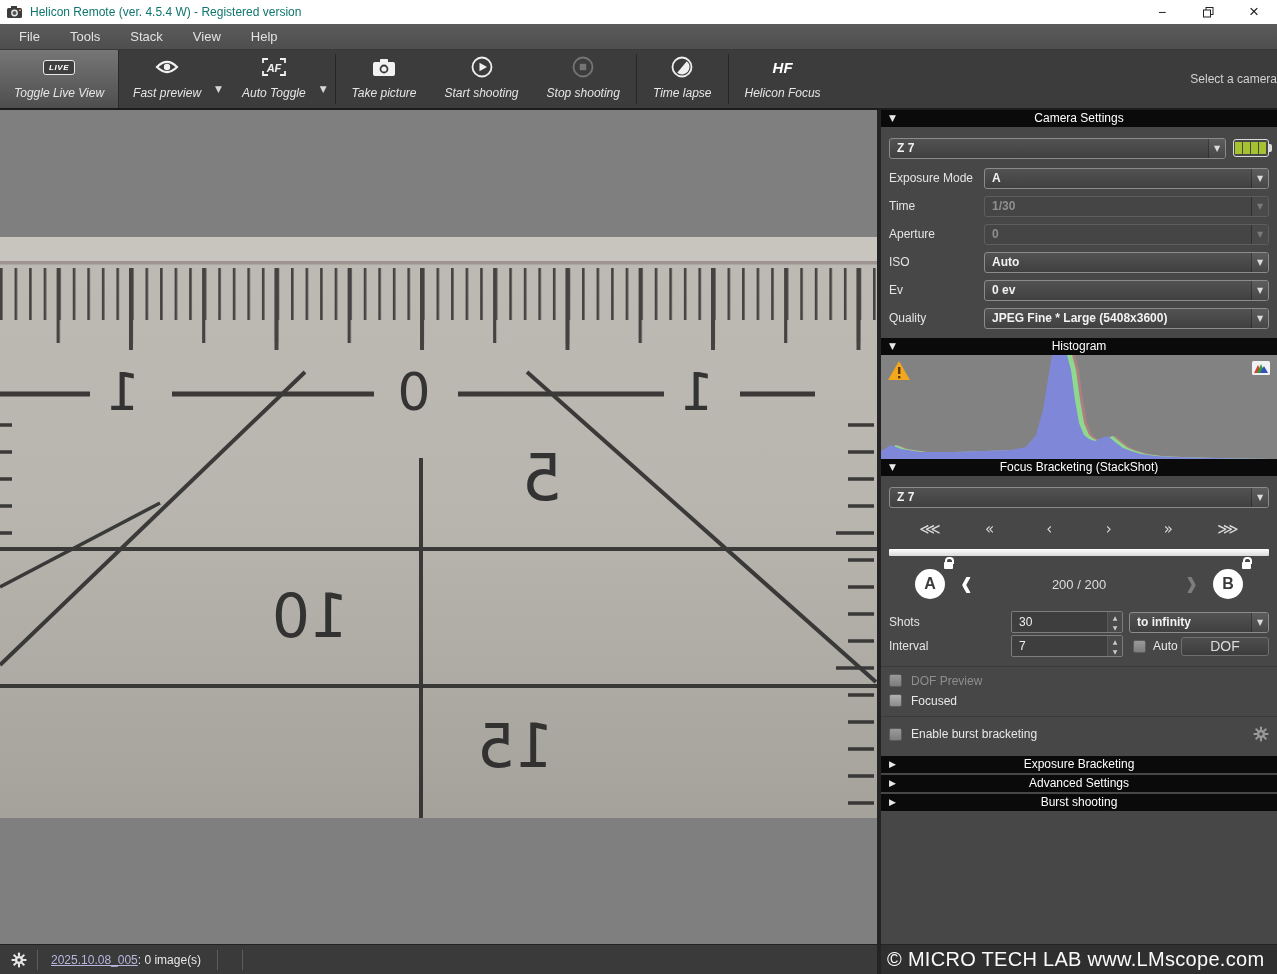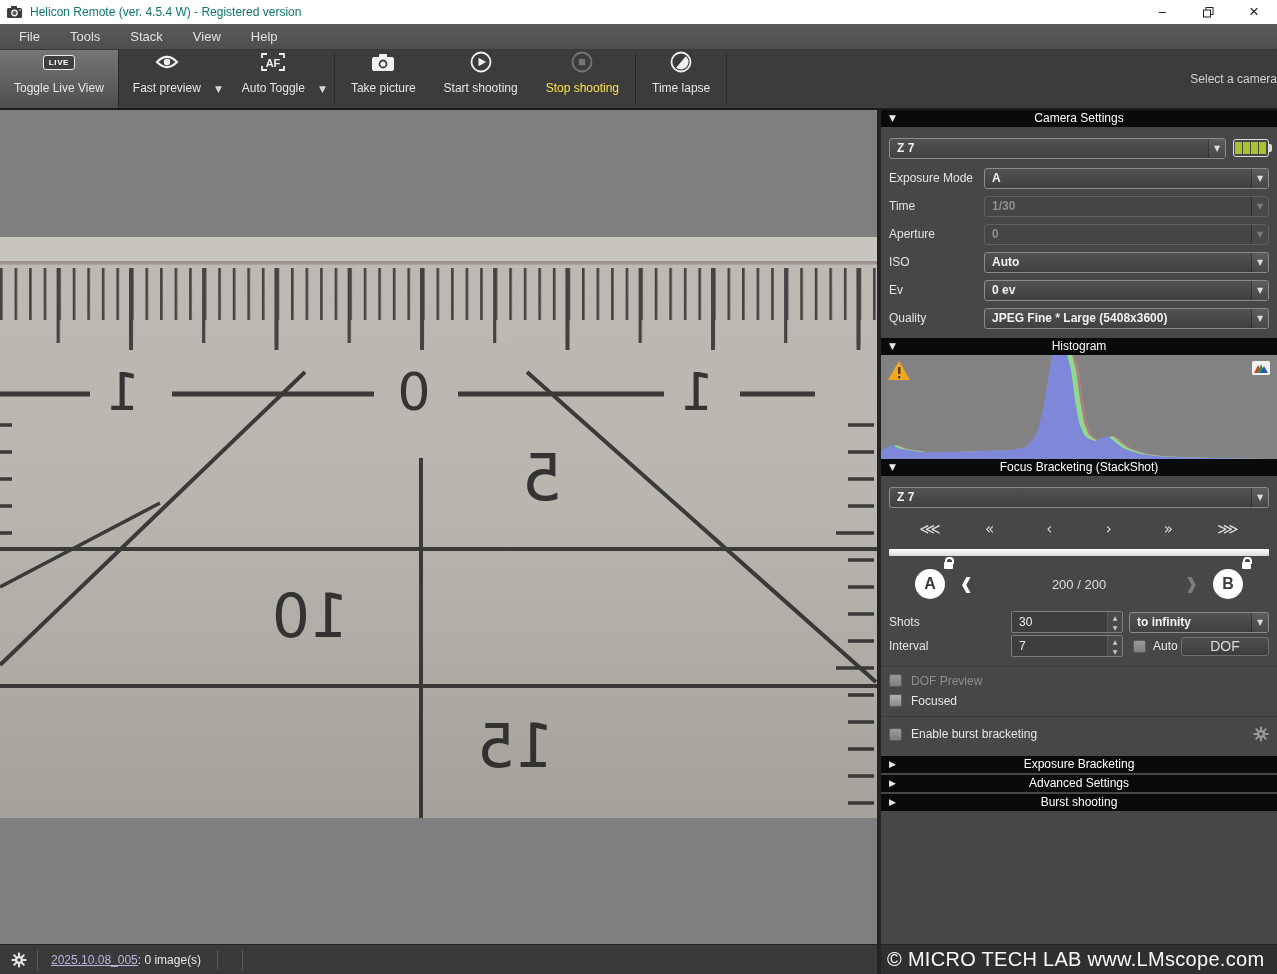--- a/index.html
+++ b/index.html
@@ -12,24 +12,24 @@
   .title-text { font-size:12px; color:#0f766e; }
   .win-controls { margin-left:auto; display:flex; align-items:center; height:100%; }
   .win-btn { width:46px; height:100%; display:flex; align-items:center; justify-content:center; color:#222; font-size:14px; }
 
   
   .menubar { height:26px; background:linear-gradient(#5b5b5b,#4e4e4e); display:flex; align-items:center; padding-left:4px; border-bottom:1px solid #383838; flex:0 0 auto; }
   .menu-item { color:#e2e2e2; font-size:13px; padding:0 15px; height:100%; display:flex; align-items:center; }
 
   
   .toolbar { height:60px; background:#3c3c3c; display:flex; align-items:stretch; border-bottom:2px solid #1c1c1c; flex:0 0 auto; }
-  .tbtn { display:flex; flex-direction:column; align-items:center; padding:0 14px 8px; color:#e6e6e6; font-size:12px; gap:7px; }
+  .tbtn { display:flex; flex-direction:column; align-items:center; justify-content:flex-end; padding:0 14px 8px; color:#e6e6e6; font-size:12px; gap:7px;font-style:italic; }
   .tbtn .icn { height:24px; display:flex; align-items:center; justify-content:center; }
   .tbtn.active { background:linear-gradient(#767676,#4e4e4e); border-right:1px solid #2a2a2a; }
-  .tbtn.disabled { color:#fde047; }
+  .tbtn.disabled { color:#e5e5e5; }
   .tcaret { align-self:center; color:#d8d8d8; font-size:9px; padding:20px 6px 0 0; font-family:"DejaVu Sans",sans-serif; }
   .tsep { width:1px; background:#272727; margin:4px 2px; }
   .live-badge { border:1px solid #e9e9e9; border-radius:3px; background:#3f3f3f; color:#fff; font-size:8px; font-weight:bold; letter-spacing:.6px; padding:2px 5px; }
   .hf-badge { color:#fff; font-size:15px; font-weight:bold; }
   .select-camera { margin-left:auto; align-self:center; color:#d2d2d2; font-size:12px; }
 
   
   .main { display:flex; height:834px; flex:0 0 auto; }
   .liveview { width:877px; position:relative; background:#7f7f7f; }
   .panel { flex:1; background:#474747; border-left:4px solid #242424; display:flex; flex-direction:column; font-size:12px; color:#e8e8e8; }
@@ -184,20 +184,26 @@
     <div class="tbtn">
       <span class="icn">
         <svg width="22" height="22" viewBox="0 0 22 22">
           <circle cx="11" cy="11" r="9.5" fill="none" stroke="#f0f0f0" stroke-width="1.8"></circle>
           <path d="M11,3.5 A7.5,7.5 0 0 1 11,18.5 Z" fill="#f0f0f0" transform="rotate(40 11 11)"></path>
         </svg>
       </span>
       <span>Time lapse</span>
     </div>
     <div class="tsep"></div>
+    <div class="tbtn">
+      <span class="icn">
+          <span class="hf-badge">HF</span>
+        </span>
+      <span>Helicon Focus</span>
+    </div>
     <div class="select-camera">Select a camera</div>
   </div>
 
   <div class="main">
 
     <div class="liveview">
       <svg width="877" height="834" viewBox="0 0 877 834">
         <defs>
           <linearGradient id="pg" x1="0" y1="0" x2="0" y2="1">
             <stop offset="0%" stop-color="#bdbab4"></stop>

